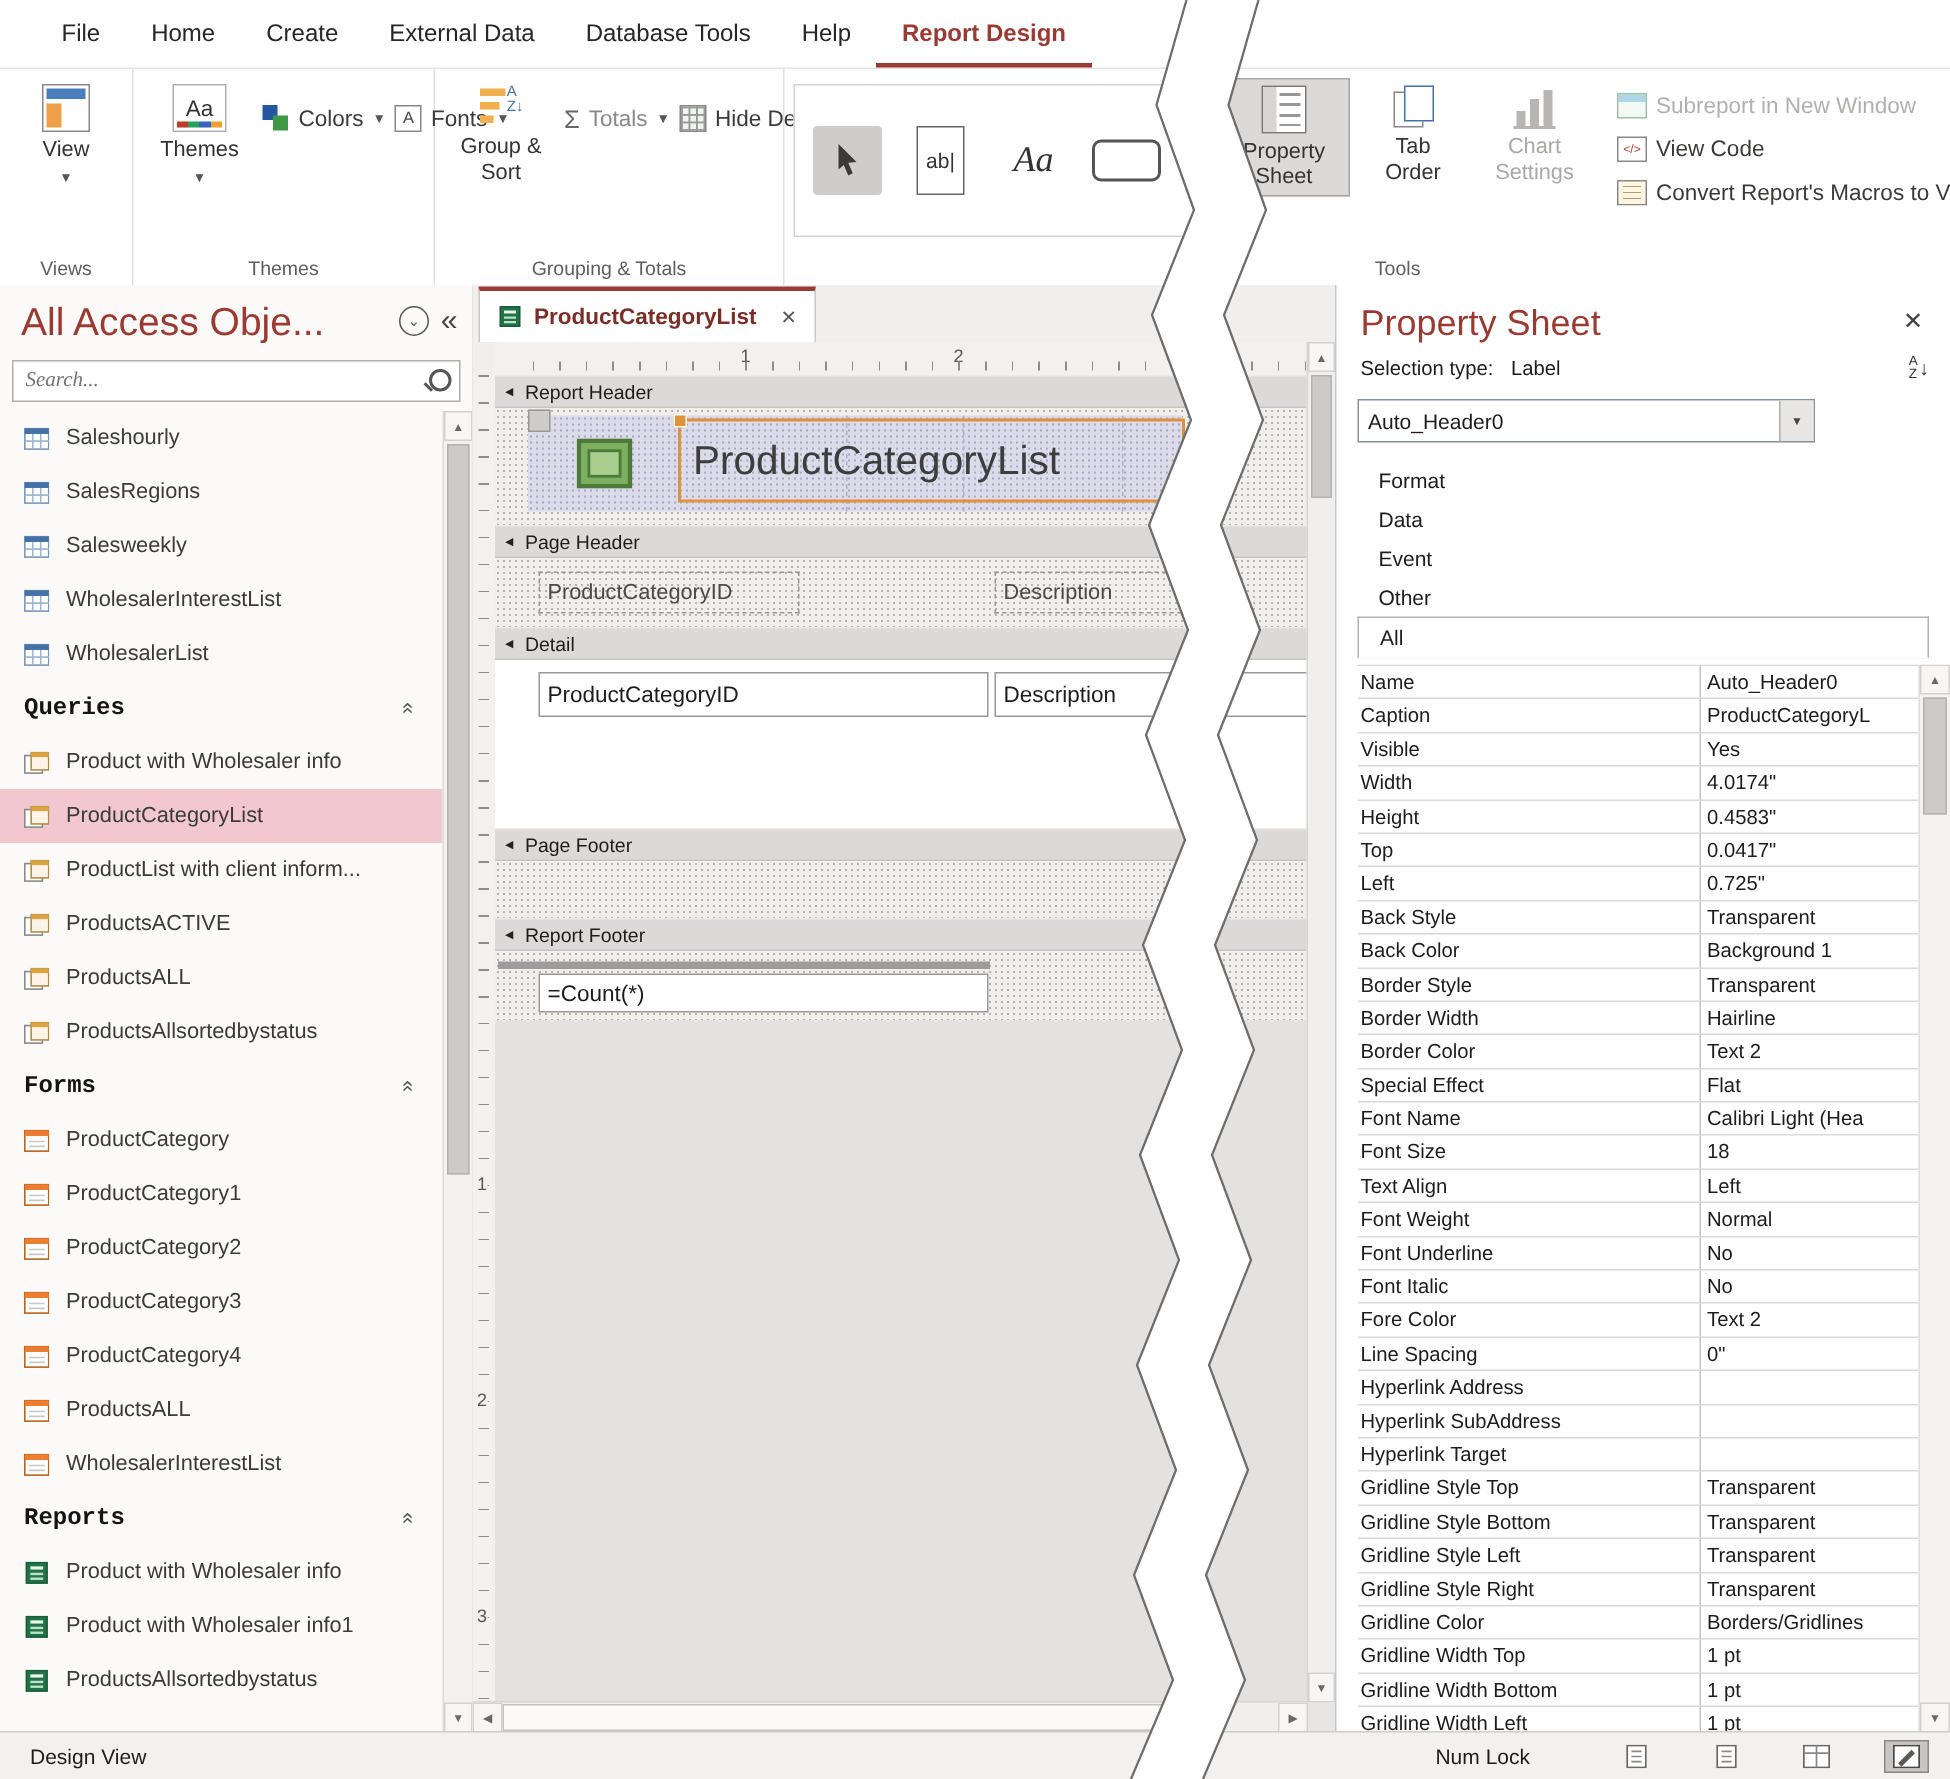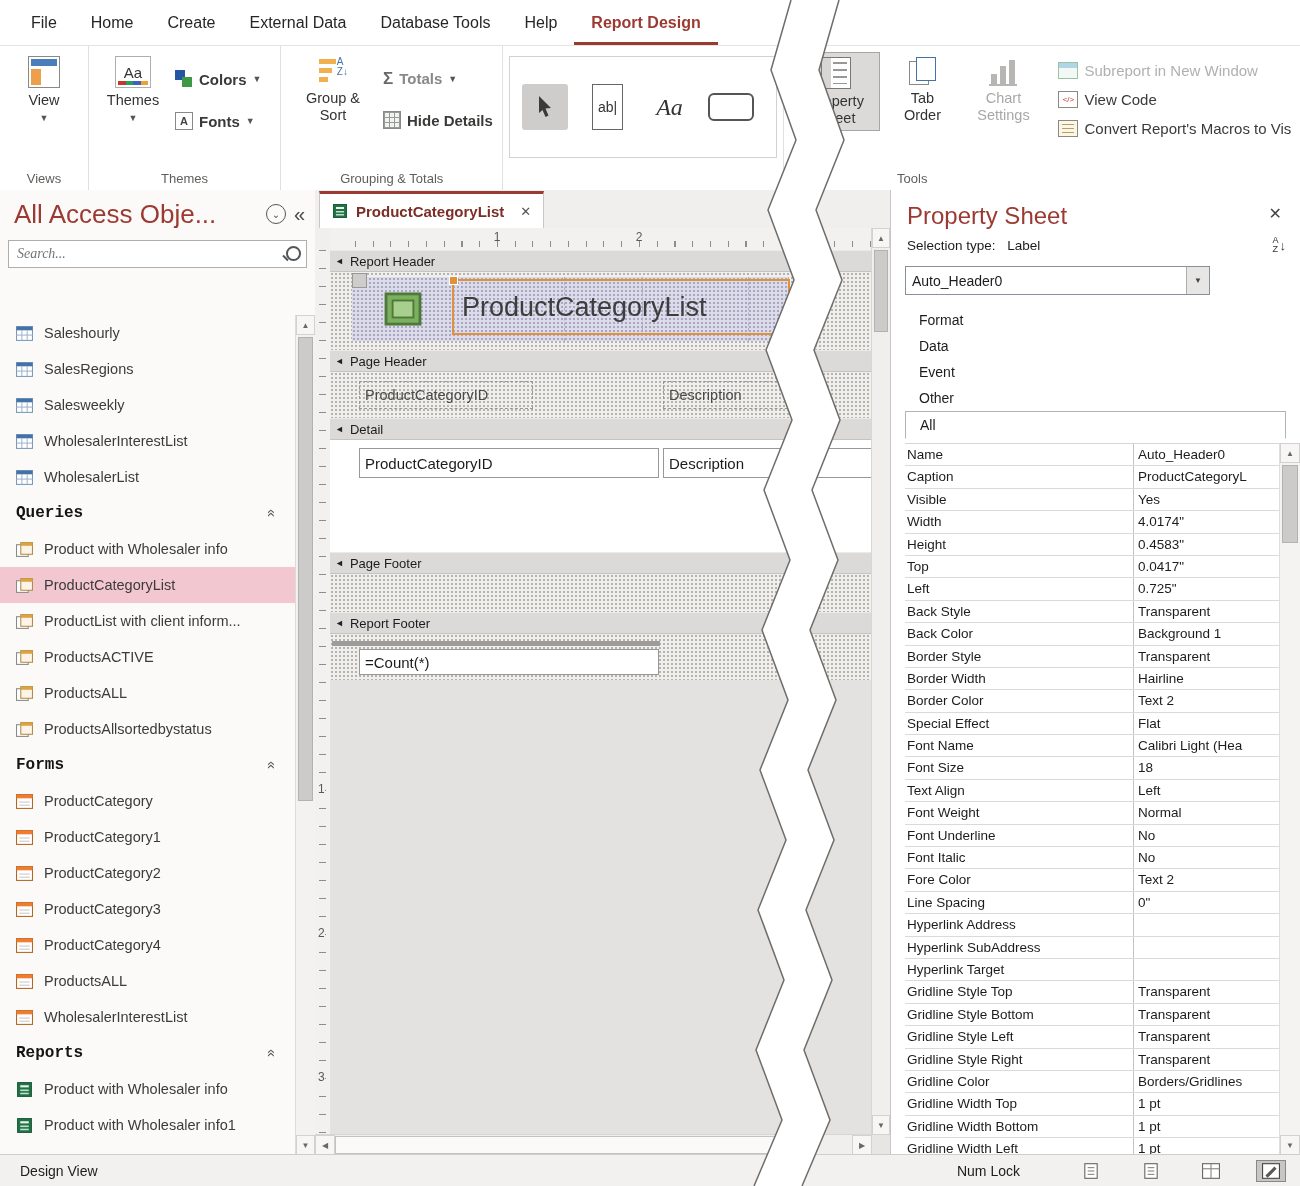--- a/index.html
+++ b/index.html
@@ -1,32 +1,32 @@
 <!DOCTYPE html>
 <html><head>
 <meta charset="utf-8">
 <style>
   html,body{margin:0;padding:0;background:#fff;}
   .app{position:relative;width:1300px;height:1186px;overflow:hidden;background:#fff;
        font-family:"Liberation Sans",sans-serif;color:#1c1c1c;}
   
   .ribbon{position:absolute;top:0;left:0;right:0;height:190px;background:#fff;border-bottom:1px solid #d2d0ce;}
-  .menu-row{height:45px;display:flex;align-items:stretch;padding-left:14px;border-bottom:1px solid #e6e4e2;}
+  .menu-row{height:45px;display:flex;align-items:stretch;padding-left:24px;border-bottom:1px solid #e6e4e2;}
   .menu-tab{display:flex;align-items:center;padding:0 17px;font-size:16px;color:#262626;cursor:pointer;}
   .menu-tab.active{color:#9b3a32;font-weight:700;box-shadow:inset 0 -3px 0 #9b3a32;}
   .ribbon-body{position:absolute;top:46px;left:0;right:0;bottom:0;display:flex;}
   .rgroup{display:flex;flex-direction:column;border-right:1px solid #e2e0de;}
   .rgroup-content{flex:1;display:flex;align-items:flex-start;gap:6px;padding:6px 8px 0 8px;}
   .rgroup-label{height:24px;display:flex;align-items:center;justify-content:center;font-size:13px;color:#605e5c;}
   .bigbtn{display:flex;flex-direction:column;align-items:center;gap:4px;padding:4px 8px;min-width:56px;cursor:pointer;}
   .bigbtn .lbl{font-size:14.5px;color:#333;text-align:center;line-height:1.15;}
   .bigbtn .chev{font-size:9px;color:#555;}
   .bigbtn.pressed{background:#dcdad8;border:1px solid #a8a6a4;}
   .bigbtn.disabled .lbl{color:#aaa8a6;}
-  .smallcol{display:flex;flex-direction:column;gap:24px;padding-top:18px;font-weight:bold;}
+  .smallcol{display:flex;flex-direction:row;gap:6px;padding-top:18px;}
   .smallbtn{display:flex;align-items:center;gap:6px;font-size:15px;color:#3c3a38;cursor:pointer;white-space:nowrap;}
   .smallbtn .chev{font-size:9px;color:#555;}
   .smallbtn.disabled{color:#b2b0ae;}
   
   .ico-view{width:30px;height:30px;border:1px solid #8a8886;background:#fff;position:relative;}
   .ico-view .a{position:absolute;top:2px;left:2px;right:2px;height:7px;background:#4a7ebb;}
   .ico-view .b{position:absolute;top:12px;left:2px;width:10px;bottom:2px;background:#ed9f49;}
   .ico-themes{width:34px;height:30px;border:1px solid #b0aeac;background:#fff;display:flex;align-items:center;justify-content:center;font-size:15px;color:#333;position:relative;}
   .ico-themes i{position:absolute;bottom:2px;left:2px;right:2px;height:4px;
     background:linear-gradient(to right,#c0392b 0 25%,#27a05a 25% 50%,#3a62c0 50% 75%,#f0a030 75%);}
@@ -68,21 +68,21 @@
   .nav{position:absolute;top:190px;left:0;width:315px;bottom:31px;background:#fbfaf9;border-right:1px solid #c8c6c4;display:flex;flex-direction:column;}
   .nav-title-row{height:48px;display:flex;align-items:center;padding:0 10px 0 14px;gap:8px;}
   .nav-title{flex:1;font-size:26px;color:#9b3a32;white-space:nowrap;overflow:hidden;}
   .nav-circle-chev{width:18px;height:18px;border:1px solid #555;border-radius:50%;display:flex;align-items:center;justify-content:center;font-size:10px;color:#555;cursor:pointer;}
   .nav-shutter{font-size:20px;color:#444;cursor:pointer;}
   .nav-search-row{height:28px;margin:2px 8px 6px 8px;position:relative;}
   .nav-search-row input{width:100%;height:100%;box-sizing:border-box;border:1px solid #b0aeac;padding:0 26px 0 8px;
     font-family:Liberation Serif, serif;font-size:14px;font-style:italic;color:#555;background:#fff;}
   .mag{position:absolute;right:6px;top:6px;width:11px;height:11px;border:2px solid #555;border-radius:50%;}
   .mag::after{content:"";position:absolute;left:-6px;top:9px;width:7px;height:2px;background:#555;transform:rotate(45deg);}
-  .nav-scroll{flex:1;display:flex;overflow:hidden;margin-top:41px;}
+  .nav-scroll{flex:1;display:flex;overflow:hidden;}
   .nav-list-col{flex:1;overflow:hidden;}
   .nav-item{height:36px;display:flex;align-items:center;gap:11px;padding-left:16px;font-size:14.5px;color:#3b3b3b;cursor:pointer;white-space:nowrap;}
   .nav-item.selected{background:#f3c7cf;}
   .nav-item svg{flex:0 0 auto;}
   .nav-header{height:36px;display:flex;align-items:center;justify-content:space-between;padding:0 20px 0 16px;font-size:16px;font-weight:700;color:#141414;cursor:pointer;font-family:Liberation Mono, monospace;}
   .dbl-chev{display:inline-block;transform:rotate(90deg);font-size:14px;color:#555;font-weight:400;}
   .nav-sb{width:19px;background:#f4f2f0;border-left:1px solid #dddbd9;display:flex;flex-direction:column;}
   .sb-btn{height:18px;display:flex;align-items:center;justify-content:center;font-size:8px;color:#6a6866;background:#f8f6f4;border:1px solid #d4d2d0;cursor:pointer;}
   .sb-thumb{margin:2px;background:#cdcbc9;border:1px solid #b4b2b0;cursor:pointer;}
   .sb-space{flex:1;}

